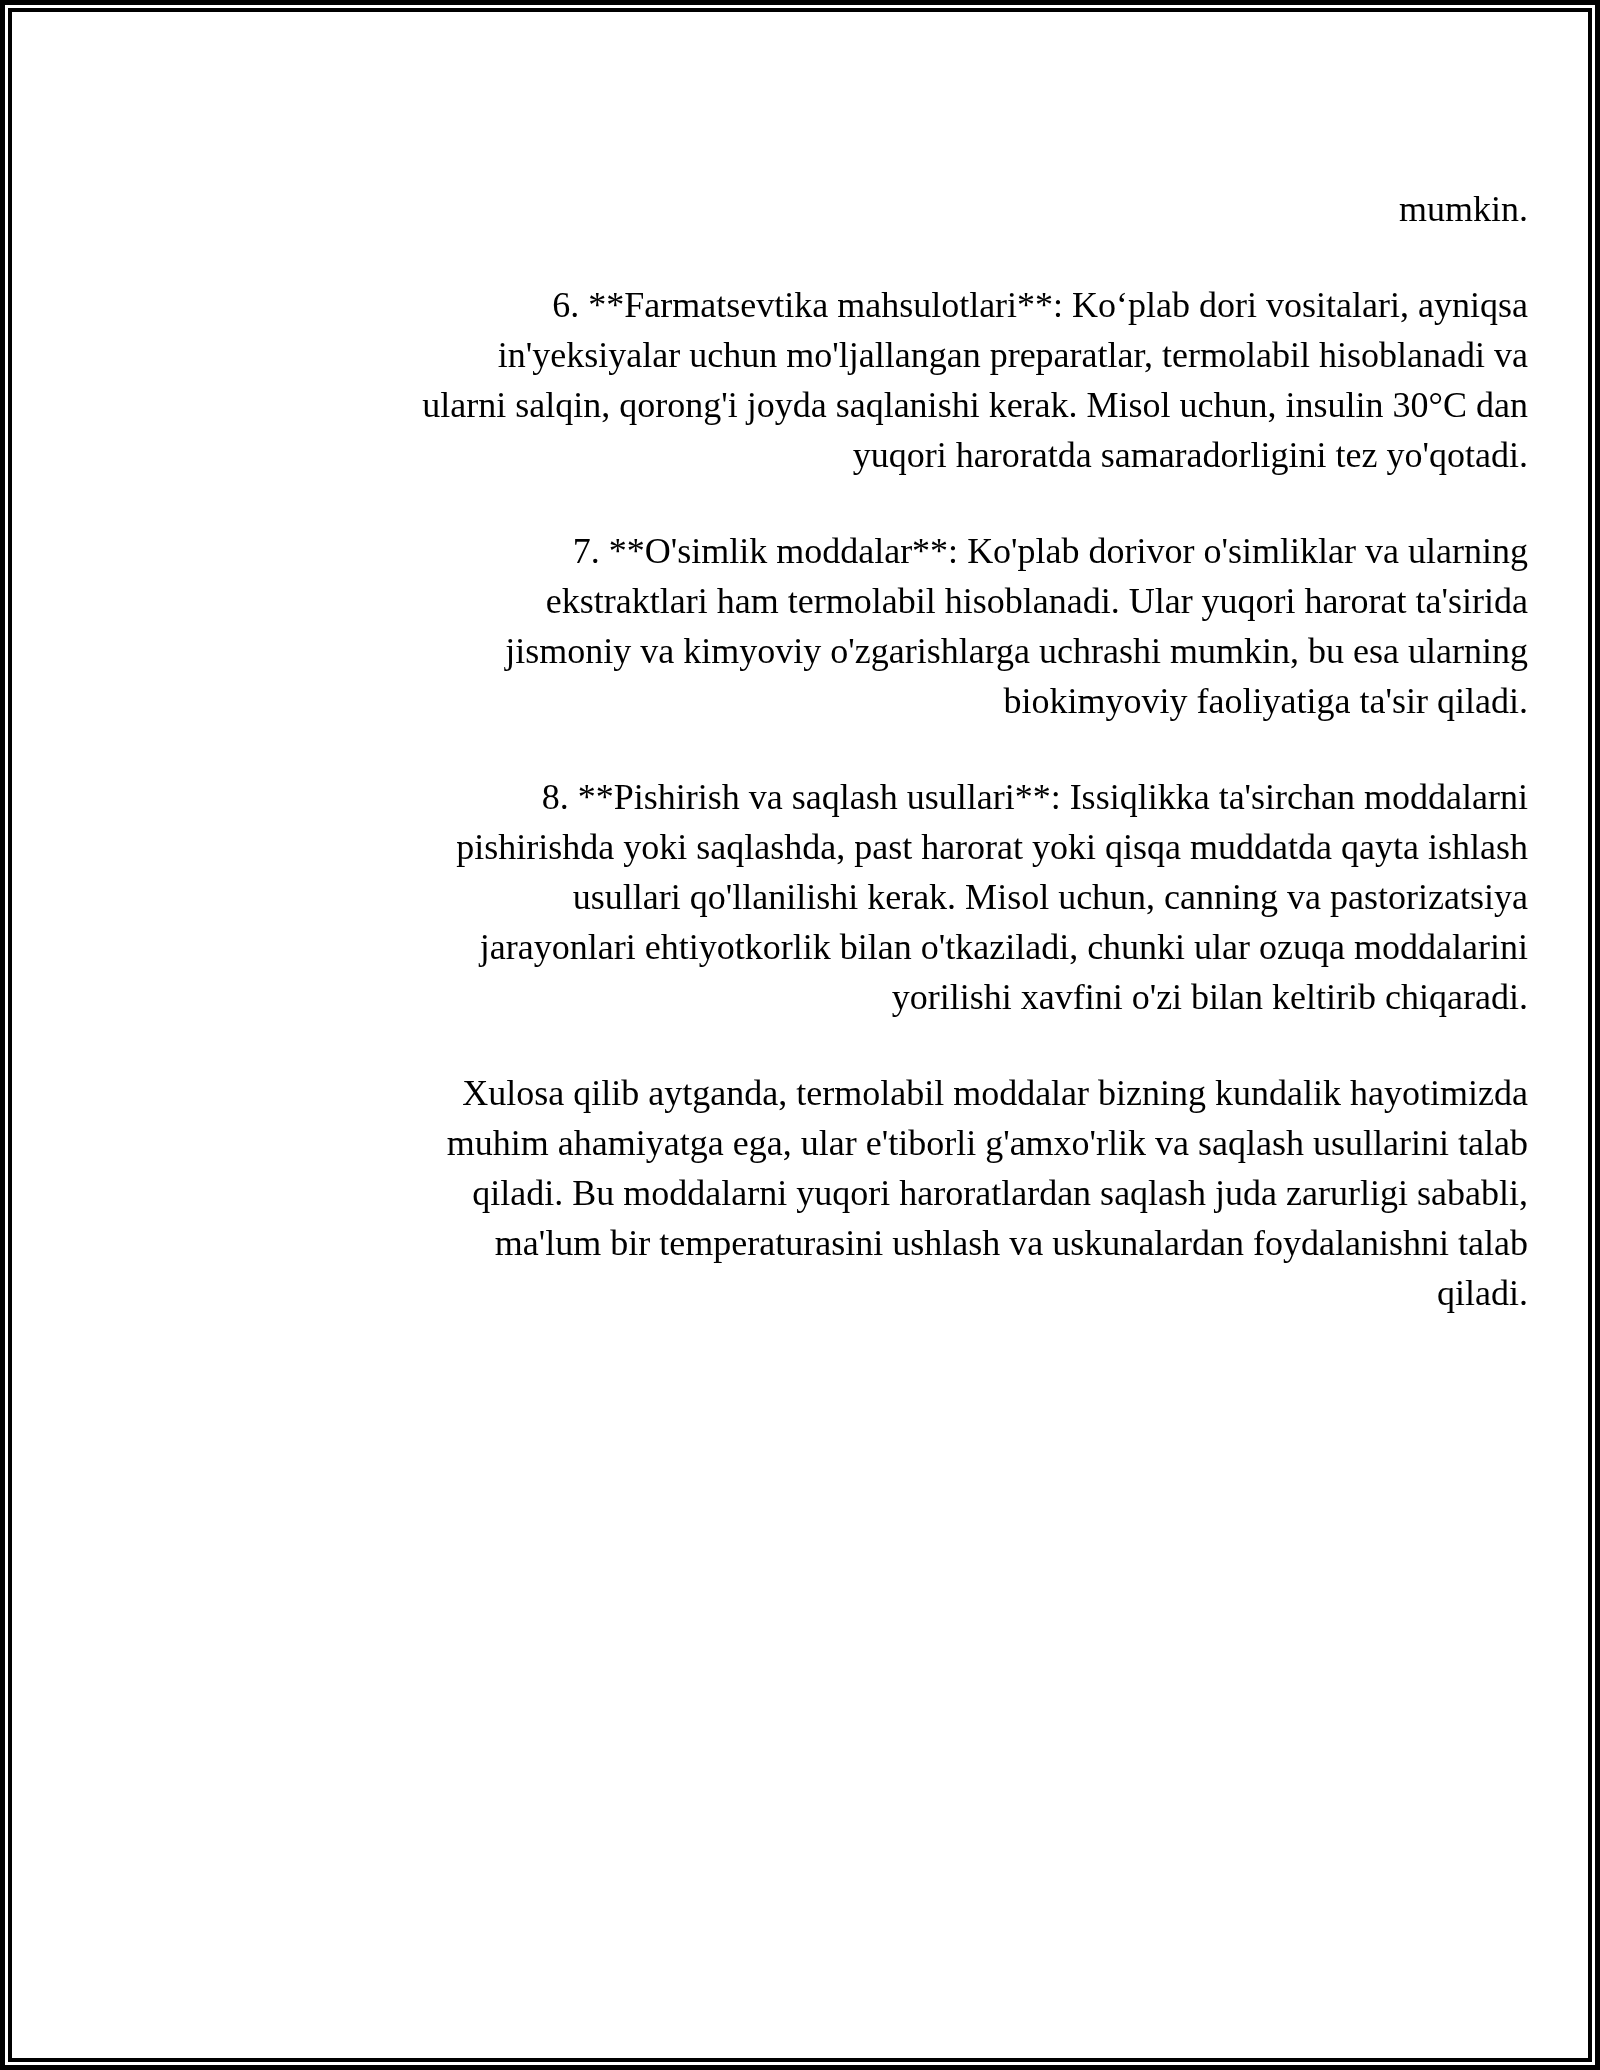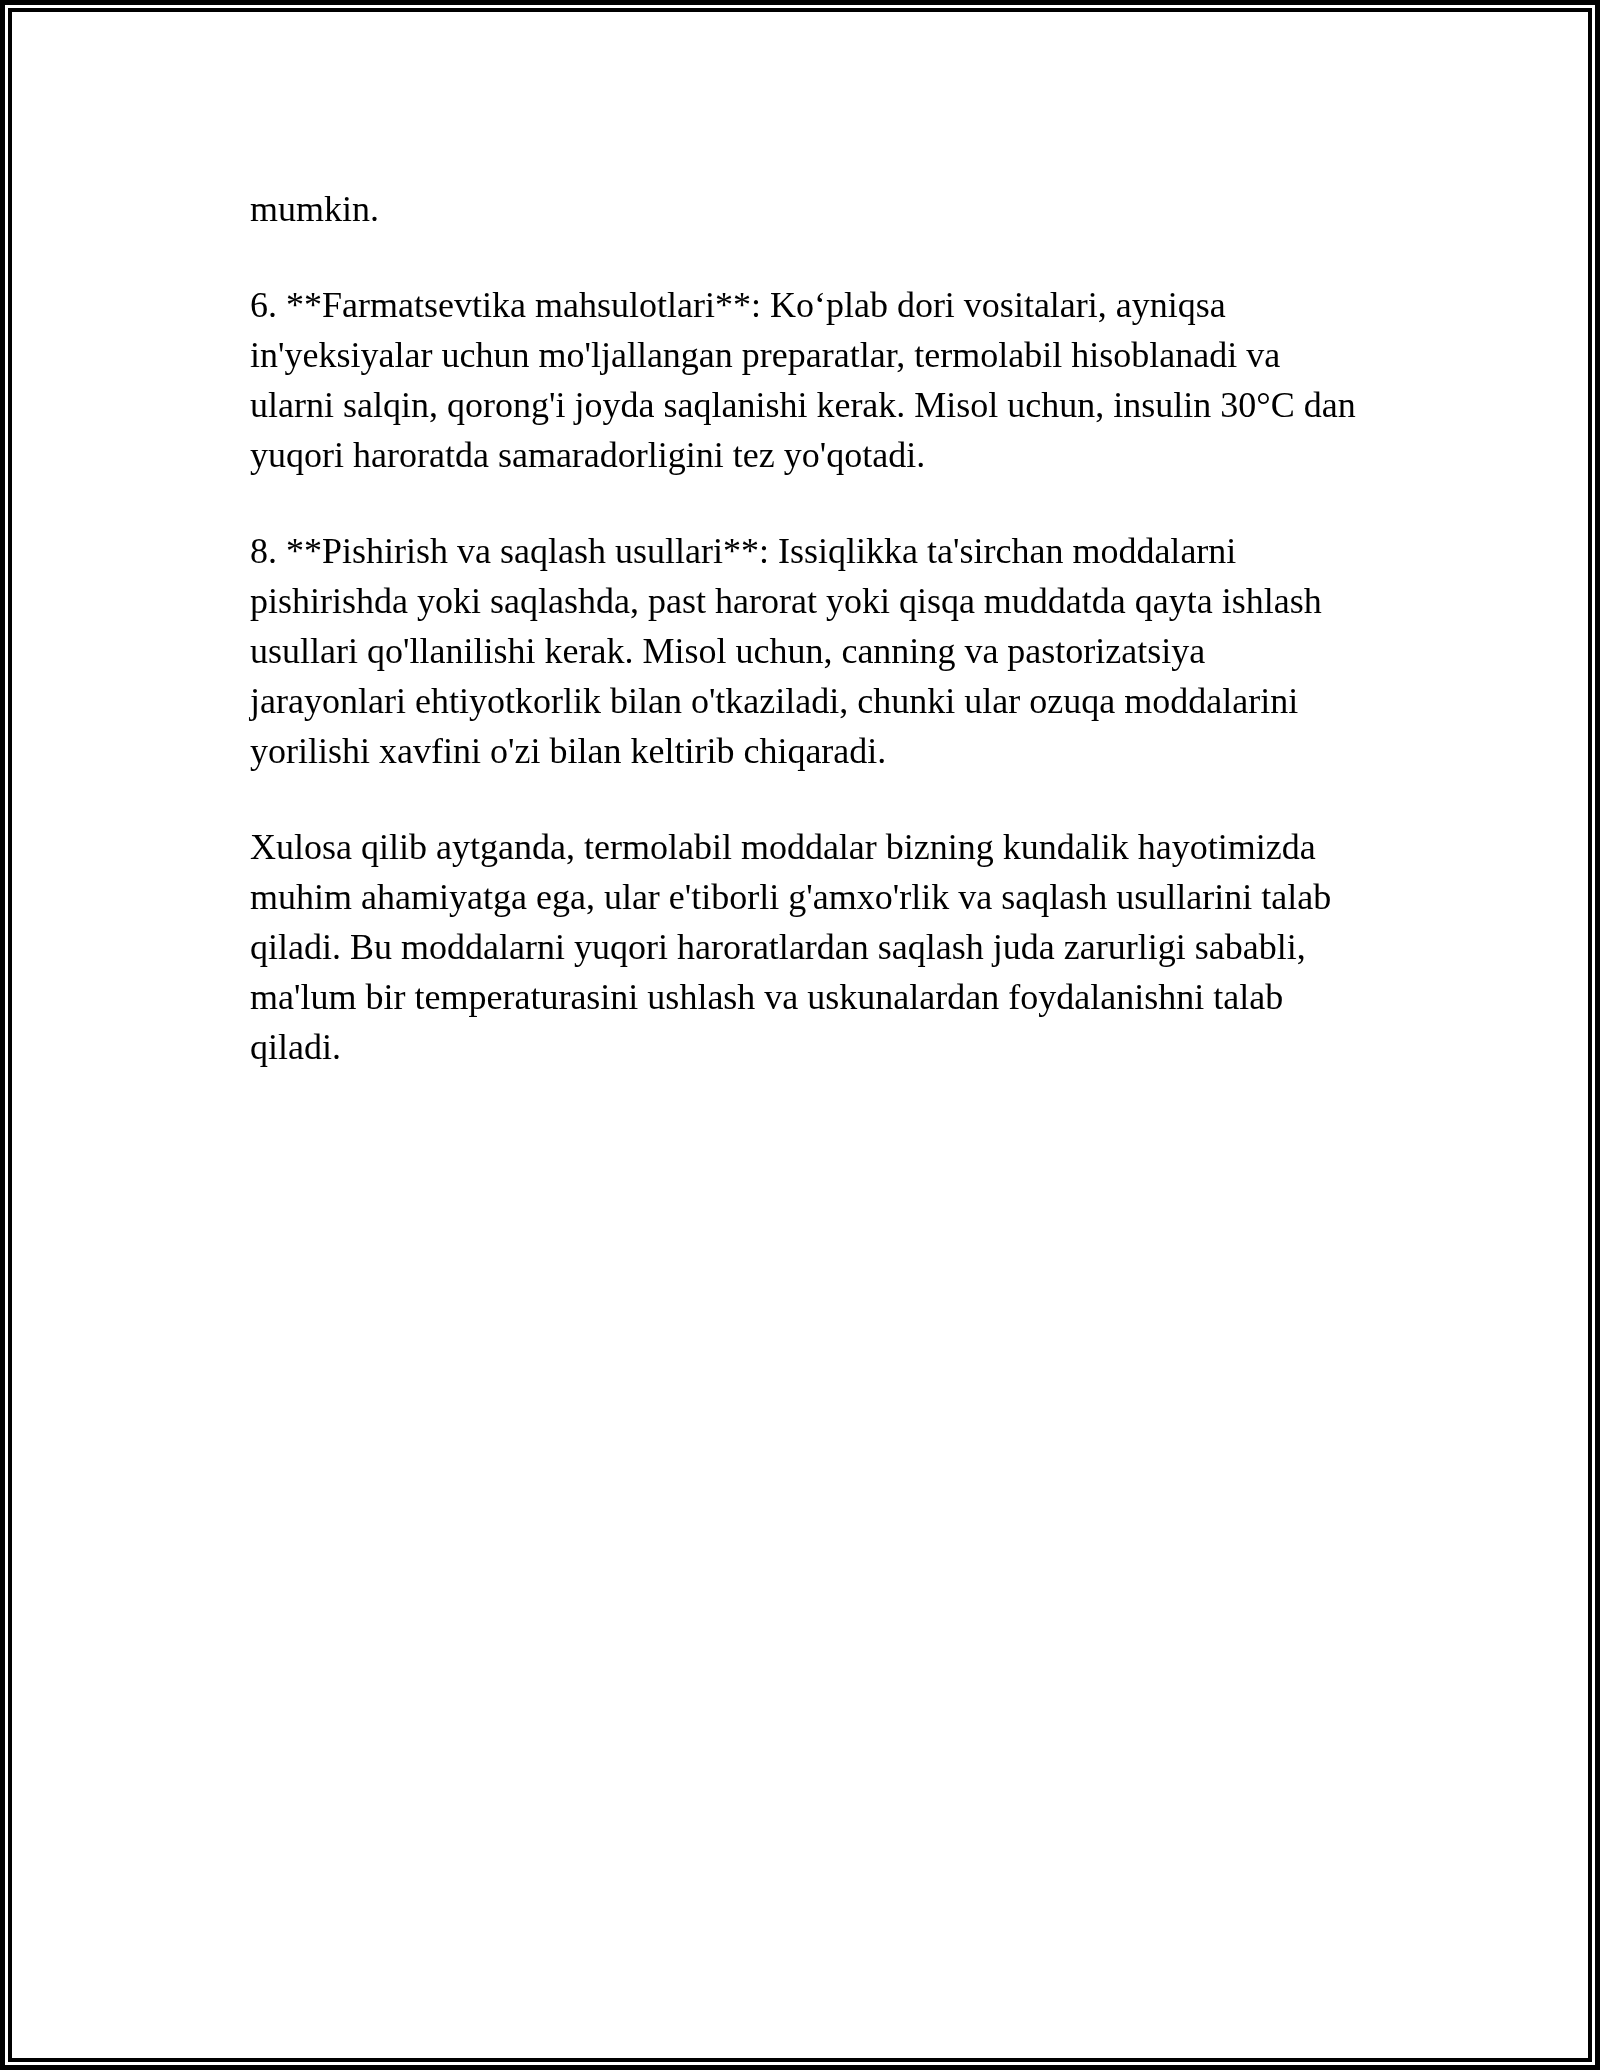--- a/index.html
+++ b/index.html
@@ -28,33 +28,38 @@
     box-sizing: border-box;
     padding: 172px 60px 0 222px;
     font-family: "Liberation Serif", "DejaVu Serif", serif;
     font-size: 36px;
     line-height: 50px;
     color: #000000;
   }
   .doc-body p {
     margin: 0 0 46px 16px;
     white-space: pre;
+    text-align: right;
   }
 </style>
 </head>
 <body>
 
 <div class="page">
   <div class="page-inner">
     <div class="doc-body">
       <p>mumkin.</p>
       <p>6. **Farmatsevtika mahsulotlari**: Ko‘plab dori vositalari, ayniqsa
 in'yeksiyalar uchun mo'ljallangan preparatlar, termolabil hisoblanadi va
 ularni salqin, qorong'i joyda saqlanishi kerak. Misol uchun, insulin 30°C dan
 yuqori haroratda samaradorligini tez yo'qotadi.</p>
+      <p>7. **O'simlik moddalar**: Ko'plab dorivor o'simliklar va ularning
+ekstraktlari ham termolabil hisoblanadi. Ular yuqori harorat ta'sirida
+jismoniy va kimyoviy o'zgarishlarga uchrashi mumkin, bu esa ularning
+biokimyoviy faoliyatiga ta'sir qiladi.</p>
       <p>8. **Pishirish va saqlash usullari**: Issiqlikka ta'sirchan moddalarni
 pishirishda yoki saqlashda, past harorat yoki qisqa muddatda qayta ishlash
 usullari qo'llanilishi kerak. Misol uchun, canning va pastorizatsiya
 jarayonlari ehtiyotkorlik bilan o'tkaziladi, chunki ular ozuqa moddalarini
 yorilishi xavfini o'zi bilan keltirib chiqaradi.</p>
       <p>Xulosa qilib aytganda, termolabil moddalar bizning kundalik hayotimizda
 muhim ahamiyatga ega, ular e'tiborli g'amxo'rlik va saqlash usullarini talab
 qiladi. Bu moddalarni yuqori haroratlardan saqlash juda zarurligi sababli,
 ma'lum bir temperaturasini ushlash va uskunalardan foydalanishni talab
 qiladi.</p>

